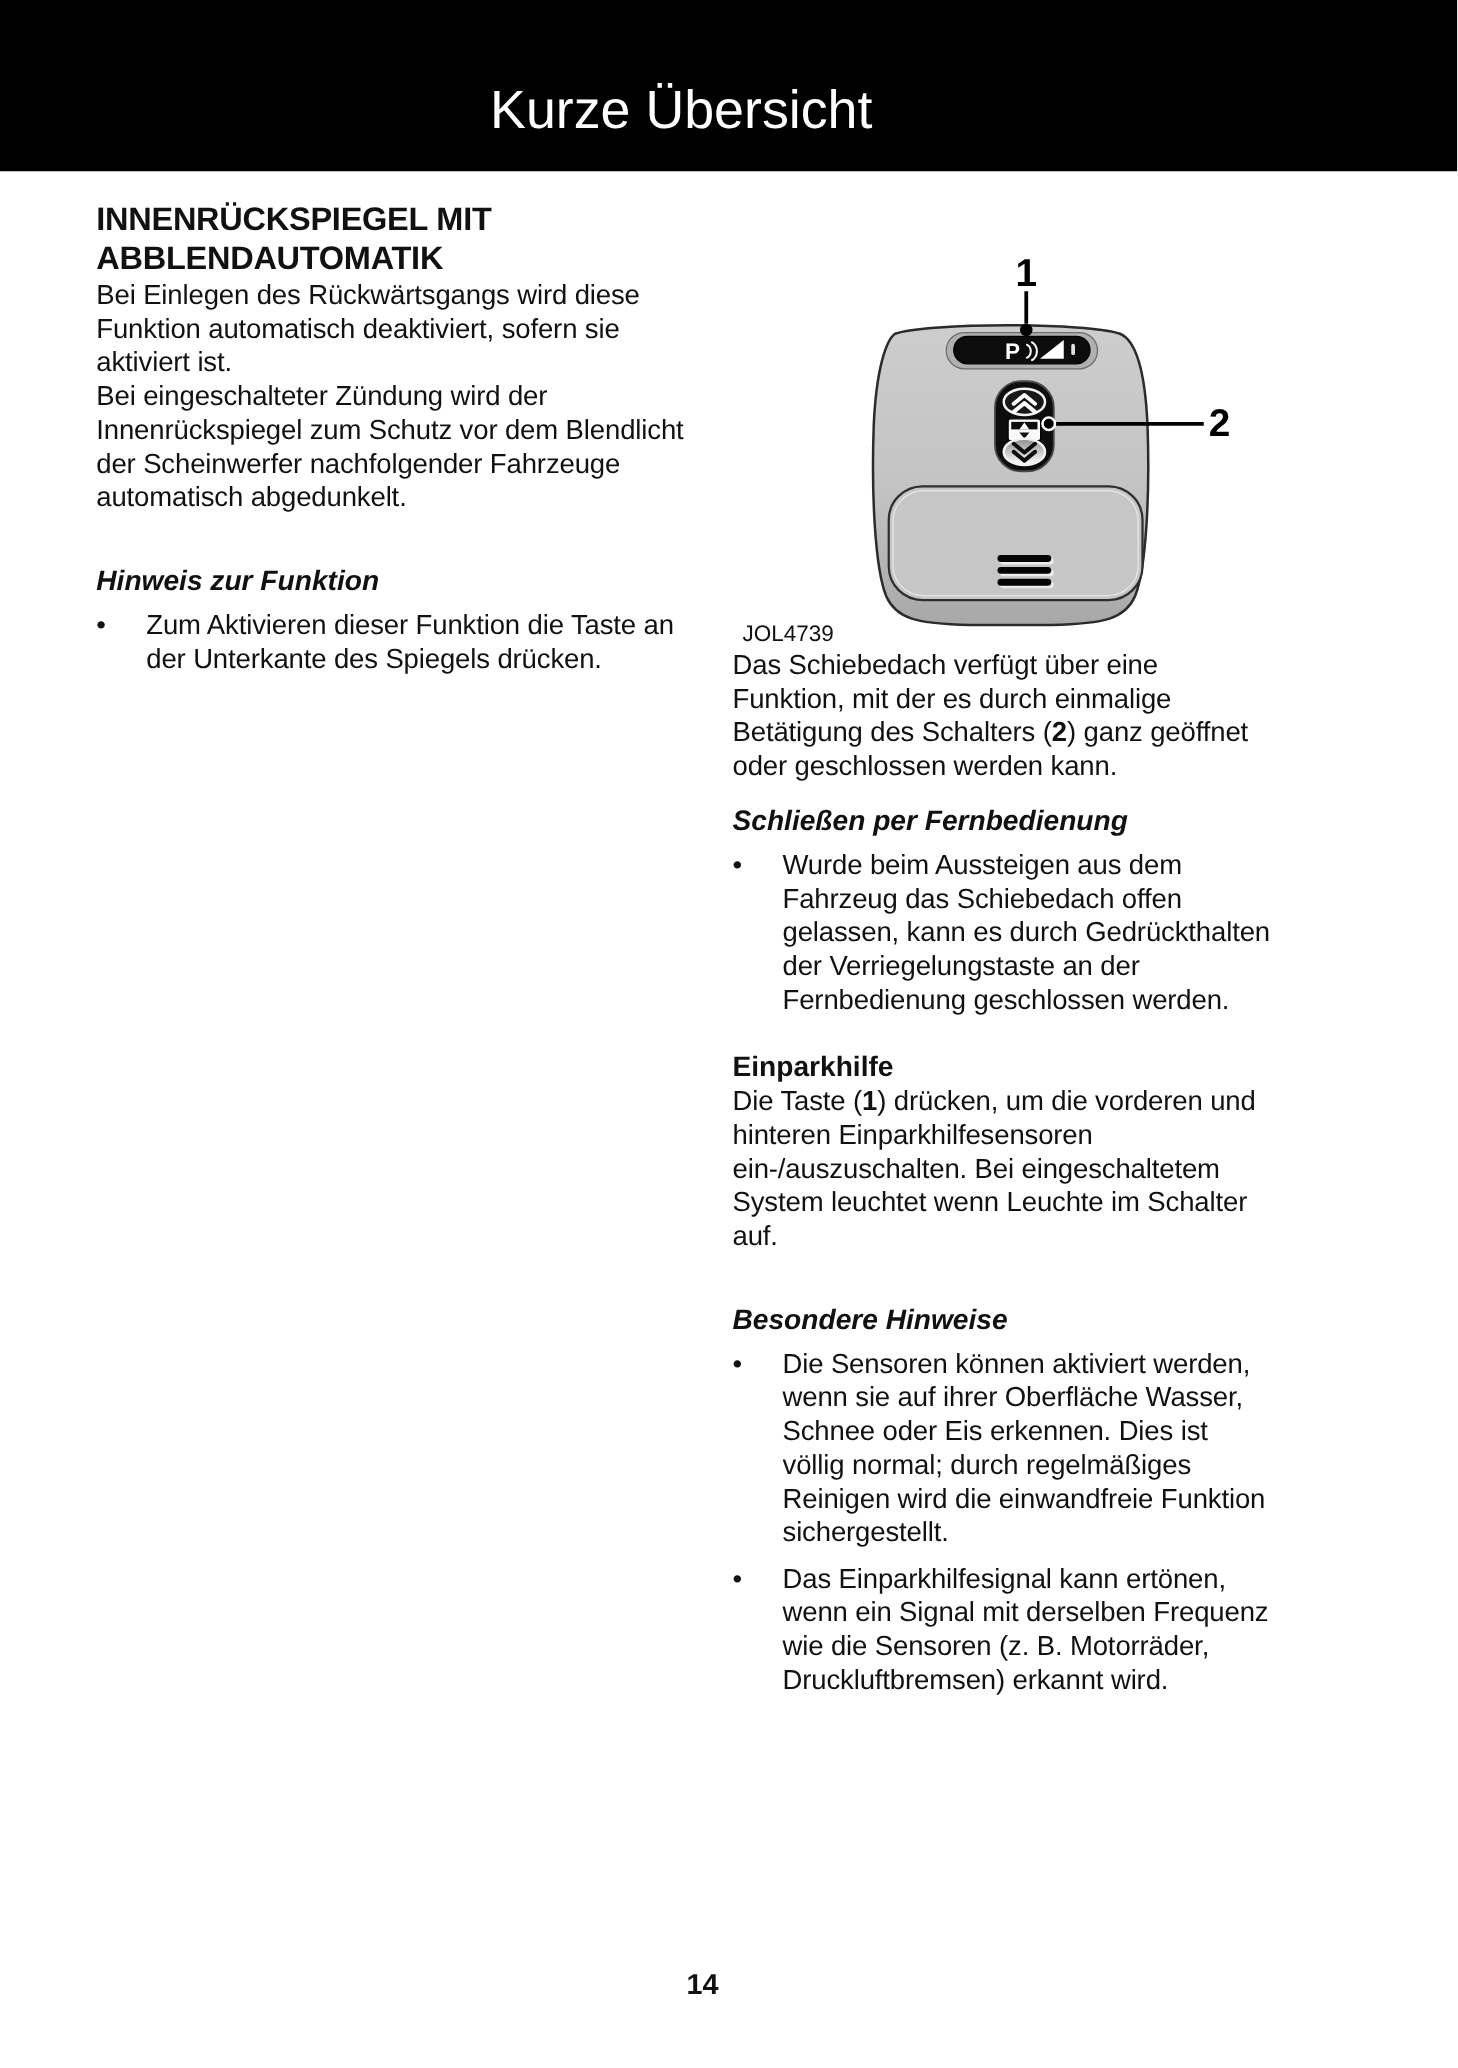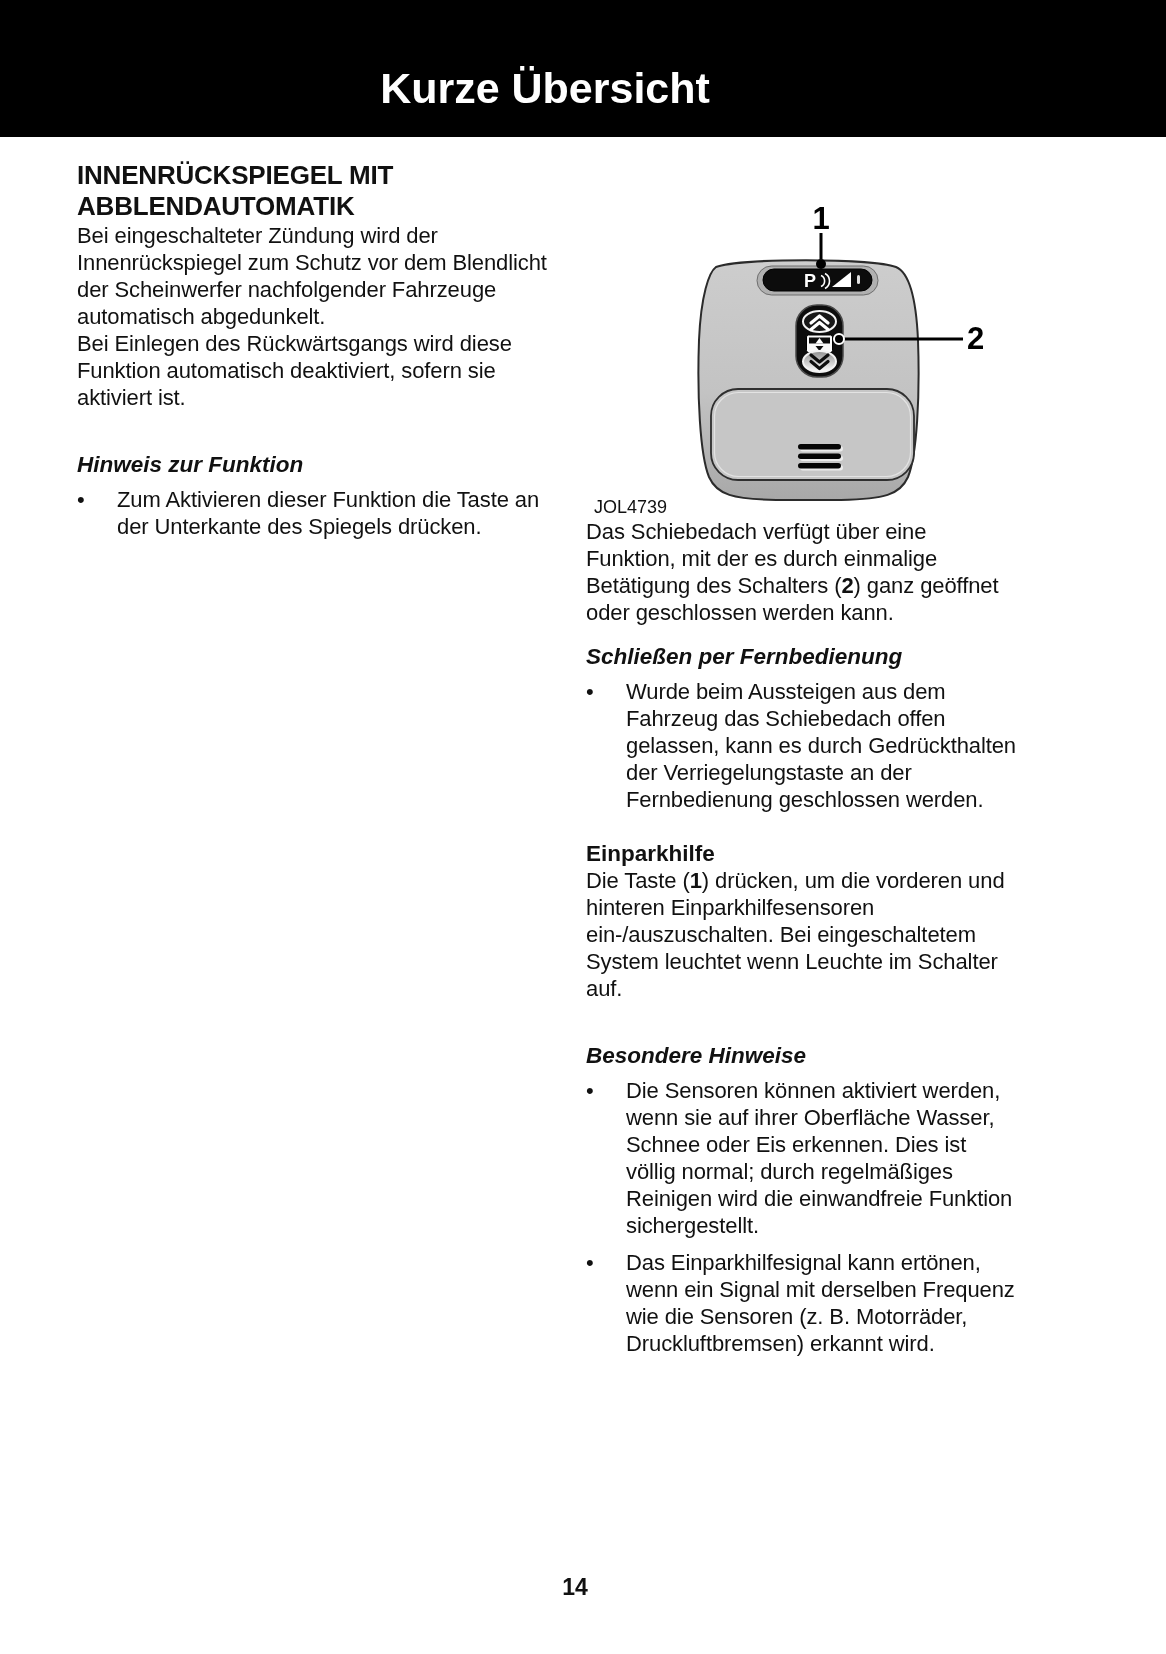--- a/index.html
+++ b/index.html
@@ -8,21 +8,21 @@
     font-family:"Liberation Sans","DejaVu Sans",sans-serif;color:#111111;
     overflow:hidden;
   }
   
   .titlebar{
     position:absolute;left:0;top:0;width:100%;height:137px;background:#000000;
     display:flex;justify-content:center;align-items:flex-end;
     padding-right:76px;box-sizing:border-box;
   }
   .titlebar h1{
-    color:#ffffff;font-size:43px;font-weight:bold;margin:0 0 24px 0;letter-spacing:0;
+    color:#ffffff;font-size:43px;font-weight:normal;margin:0 0 24px 0;letter-spacing:0;
   }
   
   .col{position:absolute;top:152px;}
   .col-left{left:77px;width:470px;}
   .col-right{left:586px;width:430px;}
   h2{font-size:26px;line-height:31px;font-weight:bold;margin:8px 0 0 0;letter-spacing:-0.2px;}
   h3{font-size:22.5px;line-height:27px;font-weight:bold;margin:0;}
   .ital{font-style:italic;}
   p.body,.btext{font-size:22px;line-height:27px;margin:0;letter-spacing:-0.1px;}
   .bullet{display:flex;}
@@ -32,36 +32,36 @@
   .mt7{margin-top:7px}.mt8{margin-top:8px}.mt9{margin-top:9px}.mt10{margin-top:10px}
   .mt15{margin-top:15px}.mt17{margin-top:17px}.mt24{margin-top:40px}.mt27{margin-top:27px}.mt40{margin-top:40px}
   
   figure.console{position:relative;width:430px;height:338px;margin:28px 0 0 0;}
   figure.console svg{display:block;}
   figcaption{position:absolute;left:8px;bottom:0;font-size:18px;letter-spacing:0;}
   svg text{font-family:"Liberation Sans","DejaVu Sans",sans-serif;}
   
   .pagenum{
     position:absolute;top:1574px;left:0;width:1124px;text-align:center;
-    font-size:23px;font-weight:bold;padding-left:13px;
+    font-size:23px;font-weight:bold;
   }
 </style>
 </head>
 <body>
 
 <div class="page">
 
   <header class="titlebar">
     <h1>Kurze Übersicht</h1>
   </header>
 
   <section class="col col-left">
     <h2>INNENRÜCKSPIEGEL MIT ABBLENDAUTOMATIK</h2>
+    <p class="body mt9">Bei Einlegen des Rückwärtsgangs wird diese Funktion automatisch deaktiviert, sofern sie aktiviert ist.</p>
     <p class="body mt15">Bei eingeschalteter Zündung wird der Innenrückspiegel zum Schutz vor dem Blendlicht der Scheinwerfer nachfolgender Fahrzeuge automatisch abgedunkelt.</p>
-    <p class="body mt9">Bei Einlegen des Rückwärtsgangs wird diese Funktion automatisch deaktiviert, sofern sie aktiviert ist.</p>
     <h3 class="ital mt24">Hinweis zur Funktion</h3>
     <div class="bullet mt8">
       <span class="dot">•</span>
       <div class="btext">Zum Aktivieren dieser Funktion die Taste an der Unterkante des Spiegels drücken.</div>
     </div>
   </section>
 
   <section class="col col-right">
 
     <figure class="console">

